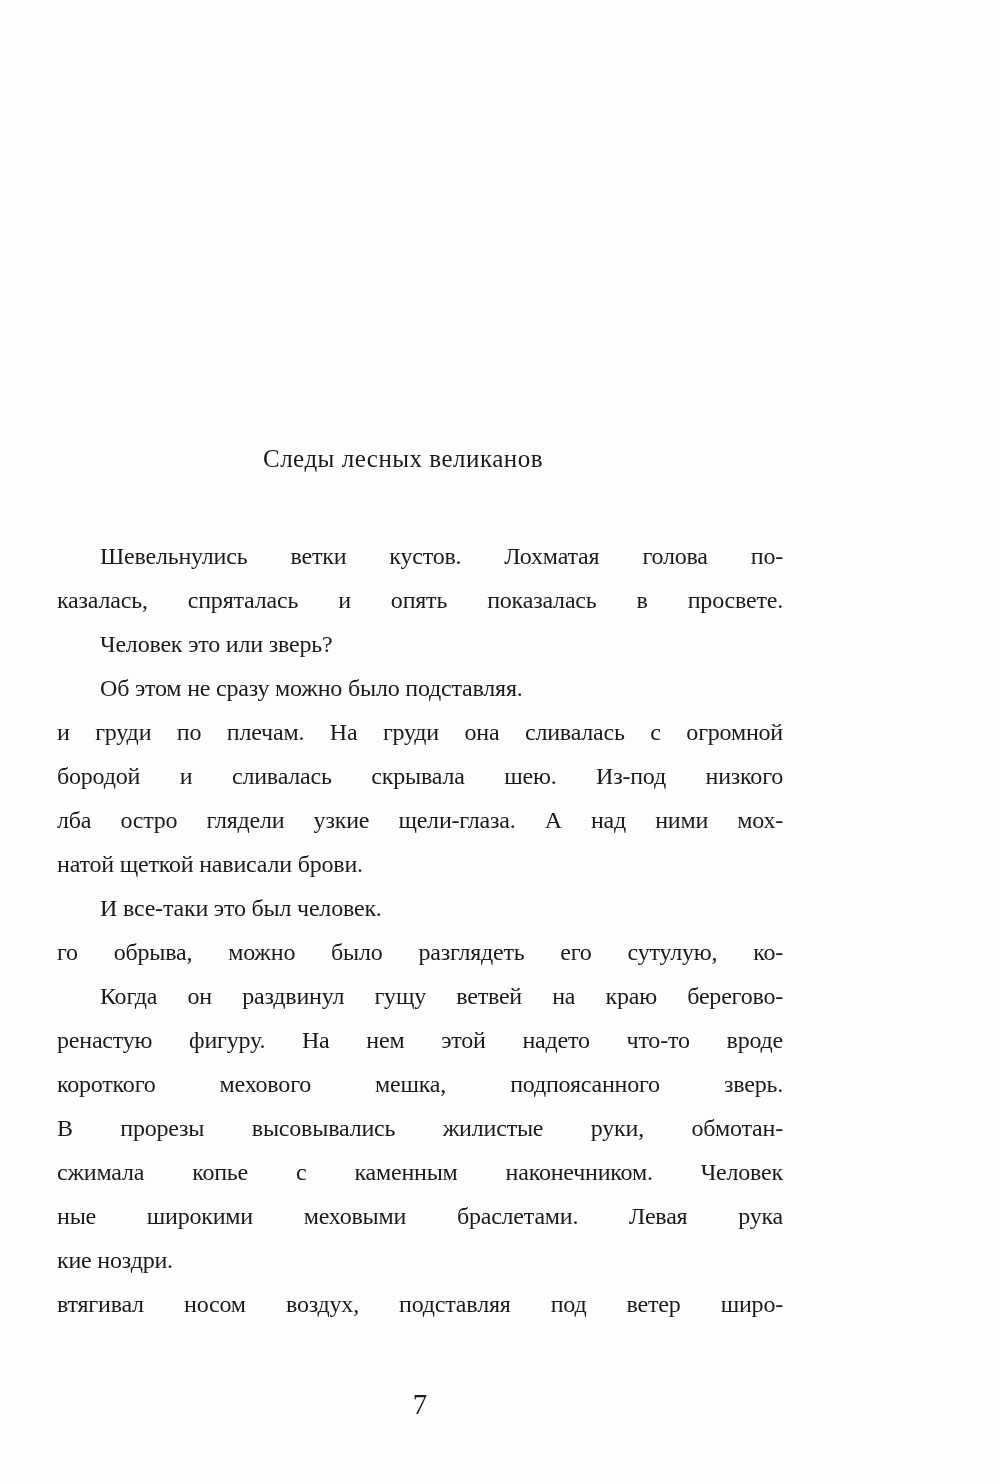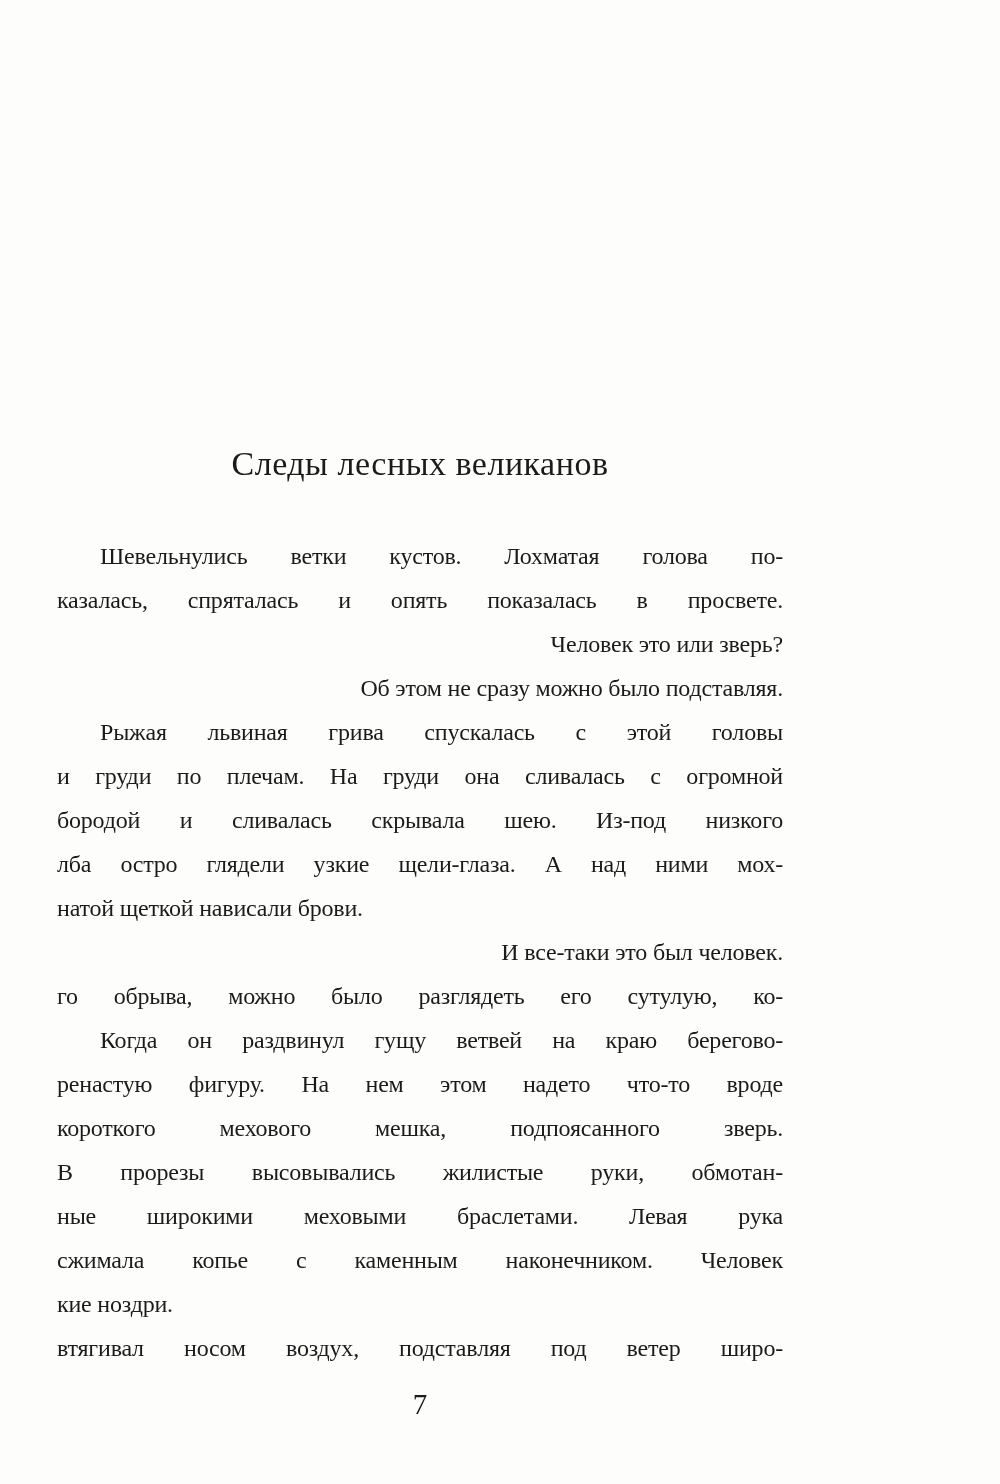--- a/index.html
+++ b/index.html
@@ -13,24 +13,24 @@
     height: 1484px;
     margin: 0 auto;
     background: #fdfdfc;
     color: #1b1b1b;
     font-family: "Liberation Serif", "DejaVu Serif", serif;
     overflow: hidden;
   }
   .chapter-title {
     position: absolute;
     top: 444px;
-    left: 57px;
+    left: 40px;
     width: 726px;
     margin: 0;
-    font-size: 34px;
+    font-size: 25px;
     font-weight: normal;
     line-height: 1.2;
     text-align: center;
     letter-spacing: 0.5px;
     white-space: nowrap;
   }
   .text-body {
     position: absolute;
     top: 534px;
     left: 57px;
@@ -45,21 +45,20 @@
     text-align: left;
   }
   .line.justify {
     white-space: normal;
     text-align: justify;
     text-align-last: justify;
     -moz-text-align-last: justify;
   }
   .line.indent {
     text-indent: 43px;
-    text-align: right;
   }
   .page-number {
     position: absolute;
     top: 1382px;
     left: 57px;
     width: 726px;
     font-size: 29px;
     line-height: 44px;
     text-align: center;
   }
@@ -68,31 +67,30 @@
 <body>
 
 <div class="page">
   <h1 class="chapter-title">Следы лесных великанов</h1>
 
   <div class="text-body">
       <div class="line indent justify">Шевельнулись ветки кустов. Лохматая голова по-</div>
       <div class="line justify">казалась, спряталась и опять показалась в просвете.</div>
       <div class="line indent">Человек это или зверь?</div>
       <div class="line indent">Об этом не сразу можно было подставляя.</div>
-      <div class="line indent justify">Рыжая львиная грива спускалась с этой головы</div>
       <div class="line justify">и груди по плечам. На груди она сливалась с огромной</div>
       <div class="line justify">бородой и сливалась скрывала шею. Из-под низкого</div>
       <div class="line justify">лба остро глядели узкие щели-глаза. А над ними мох-</div>
       <div class="line">натой щеткой нависали брови.</div>
       <div class="line indent">И все-таки это был человек.</div>
       <div class="line justify">го обрыва, можно было разглядеть его сутулую, ко-</div>
       <div class="line indent justify">Когда он раздвинул гущу ветвей на краю берегово-</div>
-      <div class="line justify">ренастую фигуру. На нем этом надето что-то вроде</div>
+      <div class="line justify">ренастую фигуру. На нем этой надето что-то вроде</div>
       <div class="line justify">короткого мехового мешка, подпоясанного зверь.</div>
       <div class="line justify">В прорезы высовывались жилистые руки, обмотан-</div>
+      <div class="line justify">сжимала копье с каменным наконечником. Человек</div>
       <div class="line justify">ные широкими меховыми браслетами. Левая рука</div>
-      <div class="line justify">сжимала копье с каменным наконечником. Человек</div>
       <div class="line">кие ноздри.</div>
       <div class="line justify">втягивал носом воздух, подставляя под ветер широ-</div>
     </div>
 
   <div class="page-number">7</div>
 </div>
 
 </body></html>

